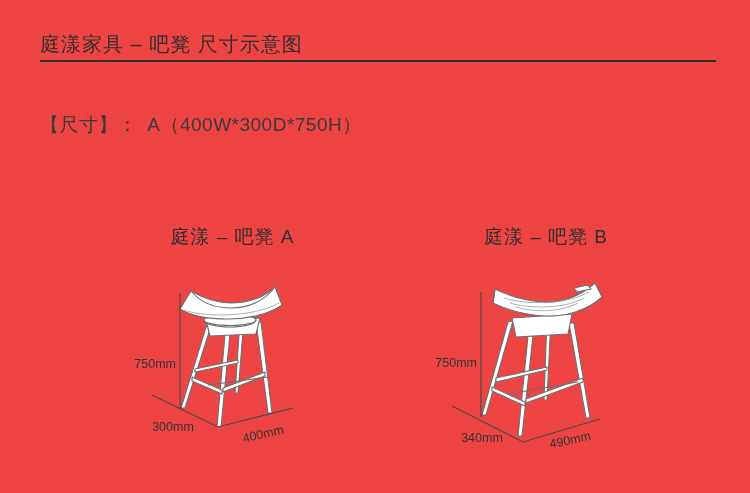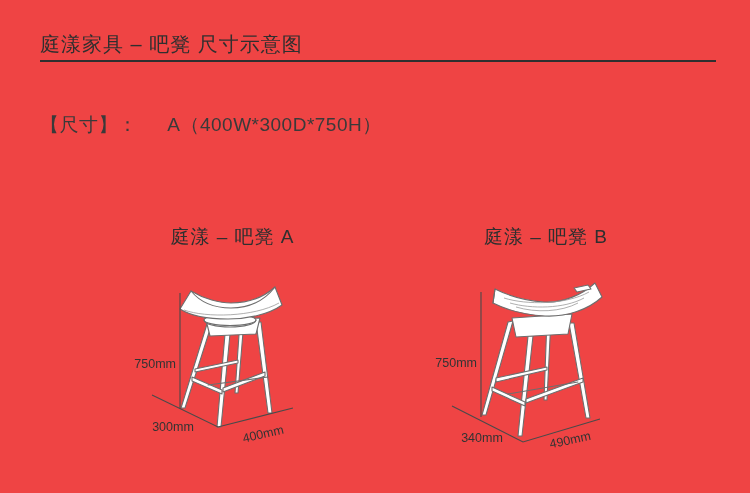--- a/index.html
+++ b/index.html
@@ -14,21 +14,21 @@
   }
   .rule{
     position:absolute;left:40px;top:60px;width:676px;height:2px;background:#2f2f2f;
   }
   .spec-row{
     position:absolute;left:40px;font-size:19px;color:#3a3a3a;white-space:nowrap;
     letter-spacing:0.5px;
   }
   .spec-row.row-a{top:112px;}
   .spec-row.row-b{top:152px;left:128px;}
-  .spec-label{margin-right:24px;}
+  .spec-label{margin-right:4px;}
   .caption{
     position:absolute;top:224px;font-size:19px;color:#2f2f2f;text-align:center;
     letter-spacing:1px;white-space:nowrap;
   }
   .caption-a{left:130px;width:205px;}
   .caption-b{left:440px;width:212px;}
   .figure-svg{position:absolute;}
   .svg-a{left:128px;top:278px;}
   .svg-b{left:426px;top:274px;}
   .sketch{stroke:#6e6e6e;fill:#ffffff;stroke-width:1.1;stroke-linejoin:round;}

